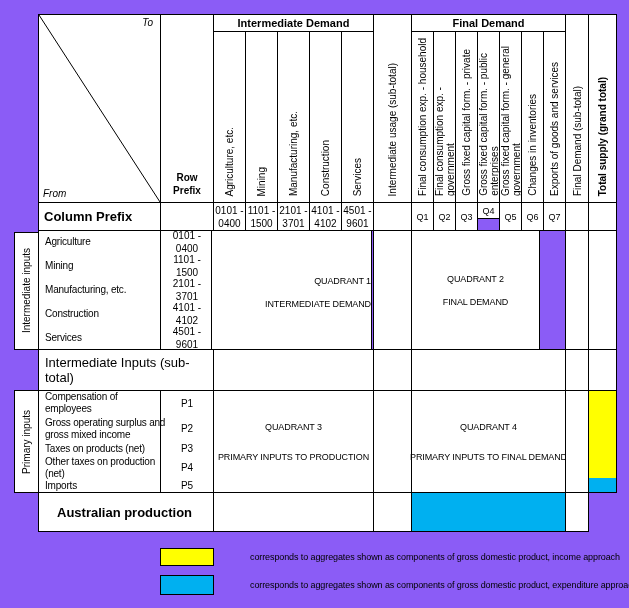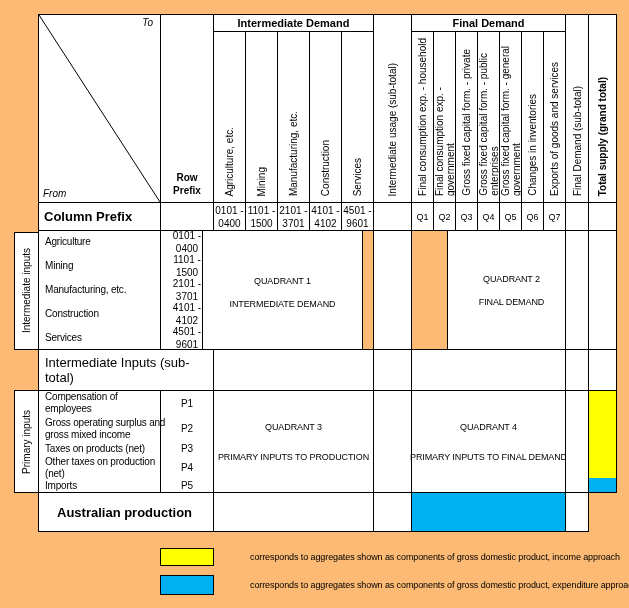--- a/index.html
+++ b/index.html
@@ -1,17 +1,17 @@
 <!DOCTYPE html>
 <html><head>
 <meta charset="utf-8">
 <style>
   html,body { margin:0; padding:0; background:#fff; }
   body { font-family:"Liberation Sans", sans-serif; color:#000; }
-  #stage { position:relative; width:629px; height:608px; background:#fdba74; overflow:hidden; }
+  #stage { position:relative; width:629px; height:608px; background:#8b5cf6; overflow:hidden; }
   .cell { position:absolute; box-sizing:border-box; border:1px solid #000; background:#fff; }
   .txt  { position:absolute; box-sizing:border-box; }
   .flexc { display:flex; align-items:center; justify-content:center; }
   .flexl { display:flex; align-items:center; }
   .bot   { display:flex; align-items:flex-end; justify-content:center; }
   .vwrap { display:flex; align-items:flex-end; justify-content:center; padding-bottom:6px; }
   .vcen  { display:flex; align-items:center; justify-content:center; }
   .vtext { writing-mode:vertical-rl; transform:rotate(180deg); white-space:pre-line; font-size:10px; line-height:11px; }
   .pre   { white-space:pre-line; text-align:center; font-size:10px; line-height:13px; }
   .rowlabel { white-space:pre; font-size:10px; line-height:12px; letter-spacing:-0.2px; padding-left:6px; display:flex; align-items:center; }
@@ -118,21 +118,21 @@
 4102</span>
     </div>
   <div class="cell flexc" style="left:341px; top:202px; width:33px; height:29px;">
       <span class="pre">4501 -
 9601</span>
     </div>
   <div class="cell" style="left:373px; top:202px; width:39px; height:29px;"></div>
   <div class="cell flexc f9" style="left:411px; top:202px; width:23px; height:29px;">Q1</div>
   <div class="cell flexc f9" style="left:433px; top:202px; width:23px; height:29px;">Q2</div>
   <div class="cell flexc f9" style="left:455px; top:202px; width:23px; height:29px;">Q3</div>
-  <div class="cell flexc f9" style="left:477px; top:202px; width:23px; height:29px;">Q4</div>
+  <div class="cell flexc f9" style="left:477px; top:202px; width:23px; height:17px;">Q4</div>
   <div class="cell flexc f9" style="left:499px; top:202px; width:23px; height:29px;">Q5</div>
   <div class="cell flexc f9" style="left:521px; top:202px; width:23px; height:29px;">Q6</div>
   <div class="cell flexc f9" style="left:543px; top:202px; width:23px; height:29px;">Q7</div>
   <div class="cell" style="left:565px; top:202px; width:24px; height:29px;"></div>
   <div class="cell" style="left:588px; top:202px; width:29px; height:29px;"></div>
 
   <div class="cell vcen" style="left:14px; top:232px; width:25px; height:118px;">
       <span class="vtext">Intermediate inputs</span>
     </div>
   <div class="cell vcen" style="left:14px; top:390px; width:25px; height:103px;">
@@ -160,26 +160,26 @@
     </div>
   <div class="txt flexc" style="left:161px; top:302px; width:52px; height:24px;">
       <span class="pre">4101 -
 4102</span>
     </div>
   <div class="txt flexc" style="left:161px; top:326px; width:52px; height:23px;">
       <span class="pre">4501 -
 9601</span>
     </div>
 
-  <div class="cell quad" style="left:202px; top:230px; width:161px; height:124px;">
+  <div class="cell quad" style="left:211px; top:230px; width:161px; height:124px;align-items:flex-end;">
     <span>QUADRANT 1</span>
     <span class="gap-lg">INTERMEDIATE DEMAND</span>
   </div>
   <div class="cell" style="left:373px; top:230px; width:39px; height:120px;"></div>
-  <div class="cell quad" style="left:411px; top:230px; width:129px; height:120px;margin-left:36px;">
+  <div class="cell quad" style="left:411px; top:230px; width:129px; height:120px;">
     <span>QUADRANT 2</span>
     <span class="gap-lg">FINAL DEMAND</span>
   </div>
   <div class="cell" style="left:565px; top:230px; width:24px; height:120px;"></div>
   <div class="cell" style="left:588px; top:230px; width:29px; height:120px;"></div>
 
   <div class="cell flexl f105" style="left:38px; top:349px; width:176px; height:42px; padding-left:6px;">Intermediate Inputs (sub-total)</div>
   <div class="cell" style="left:213px; top:349px; width:161px; height:42px;"></div>
   <div class="cell" style="left:373px; top:349px; width:39px; height:42px;"></div>
   <div class="cell" style="left:411px; top:349px; width:155px; height:42px;"></div>

